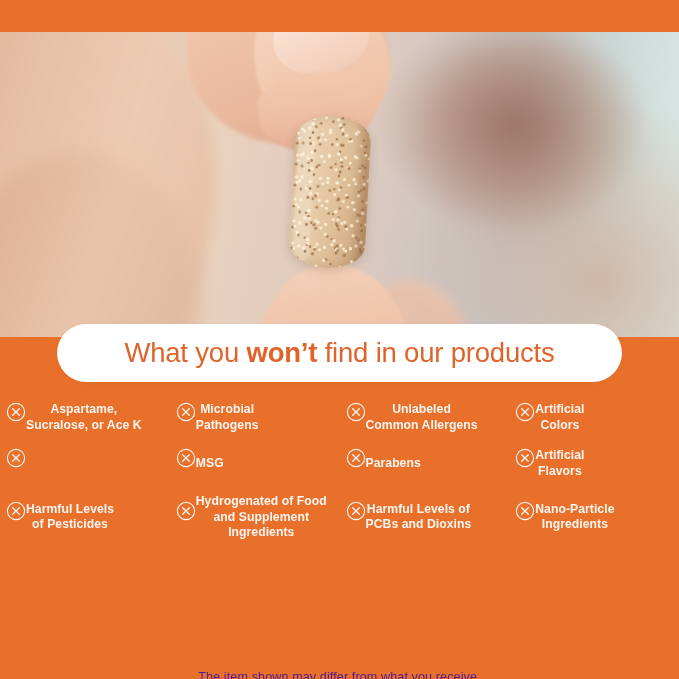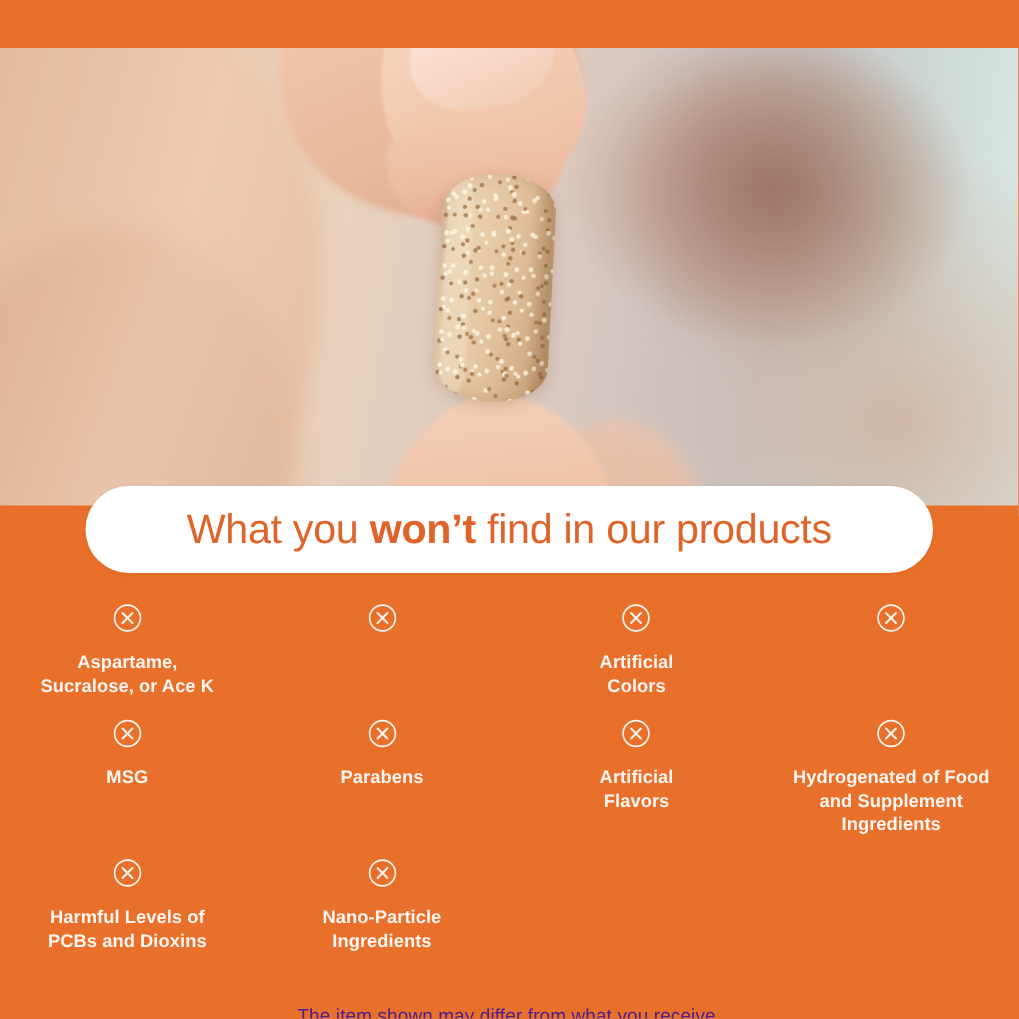--- a/index.html
+++ b/index.html
@@ -224,21 +224,21 @@
   .grid {
     position:absolute;
     left:0; top:370px;
     width:679px;
     display:grid;
     grid-template-columns:repeat(4, 1fr);
     row-gap:14px;
   }
   .cell {
     display:flex;
-    flex-direction:column;
+    flex-direction:row;
     align-items:center;
     padding:0 6px;
   }
   .xicon {
     width:20px; height:20px;
     margin-bottom:12px;
     flex:none;
   }
   .xicon svg { display:block; }
   .cell-label {
@@ -307,22 +307,34 @@
 Sucralose, or Ace K</span>
     </div>
 
     <div class="cell">
       <span class="xicon">
         <svg width="20" height="20" viewBox="0 0 20 20">
             <circle cx="10" cy="10" r="8.6" fill="none" stroke="#FCF5F0" stroke-width="1.1"></circle>
             <path d="M6.7 6.7 L13.3 13.3 M13.3 6.7 L6.7 13.3" stroke="#FCF5F0" stroke-width="1.35" stroke-linecap="round"></path>
           </svg>
       </span>
-    </div>
-
+      <span class="cell-label">Microbial
+Pathogens</span>
+    </div>
+
+    <div class="cell">
+      <span class="xicon">
+        <svg width="20" height="20" viewBox="0 0 20 20">
+            <circle cx="10" cy="10" r="8.6" fill="none" stroke="#FCF5F0" stroke-width="1.1"></circle>
+            <path d="M6.7 6.7 L13.3 13.3 M13.3 6.7 L6.7 13.3" stroke="#FCF5F0" stroke-width="1.35" stroke-linecap="round"></path>
+          </svg>
+      </span>
+      <span class="cell-label">Unlabeled
+Common Allergens</span>
+    </div>
 
     <div class="cell">
       <span class="xicon">
         <svg width="20" height="20" viewBox="0 0 20 20">
             <circle cx="10" cy="10" r="8.6" fill="none" stroke="#FCF5F0" stroke-width="1.1"></circle>
             <path d="M6.7 6.7 L13.3 13.3 M13.3 6.7 L6.7 13.3" stroke="#FCF5F0" stroke-width="1.35" stroke-linecap="round"></path>
           </svg>
       </span>
       <span class="cell-label">Artificial
 Colors</span>
@@ -361,20 +373,30 @@
       <span class="xicon">
         <svg width="20" height="20" viewBox="0 0 20 20">
             <circle cx="10" cy="10" r="8.6" fill="none" stroke="#FCF5F0" stroke-width="1.1"></circle>
             <path d="M6.7 6.7 L13.3 13.3 M13.3 6.7 L6.7 13.3" stroke="#FCF5F0" stroke-width="1.35" stroke-linecap="round"></path>
           </svg>
       </span>
       <span class="cell-label">Artificial
 Flavors</span>
     </div>
 
+    <div class="cell">
+      <span class="xicon">
+        <svg width="20" height="20" viewBox="0 0 20 20">
+            <circle cx="10" cy="10" r="8.6" fill="none" stroke="#FCF5F0" stroke-width="1.1"></circle>
+            <path d="M6.7 6.7 L13.3 13.3 M13.3 6.7 L6.7 13.3" stroke="#FCF5F0" stroke-width="1.35" stroke-linecap="round"></path>
+          </svg>
+      </span>
+      <span class="cell-label">Harmful Levels
+of Pesticides</span>
+    </div>
 
     <div class="cell">
       <span class="xicon">
         <svg width="20" height="20" viewBox="0 0 20 20">
             <circle cx="10" cy="10" r="8.6" fill="none" stroke="#FCF5F0" stroke-width="1.1"></circle>
             <path d="M6.7 6.7 L13.3 13.3 M13.3 6.7 L6.7 13.3" stroke="#FCF5F0" stroke-width="1.35" stroke-linecap="round"></path>
           </svg>
       </span>
       <span class="cell-label">Hydrogenated of Food
 and Supplement

